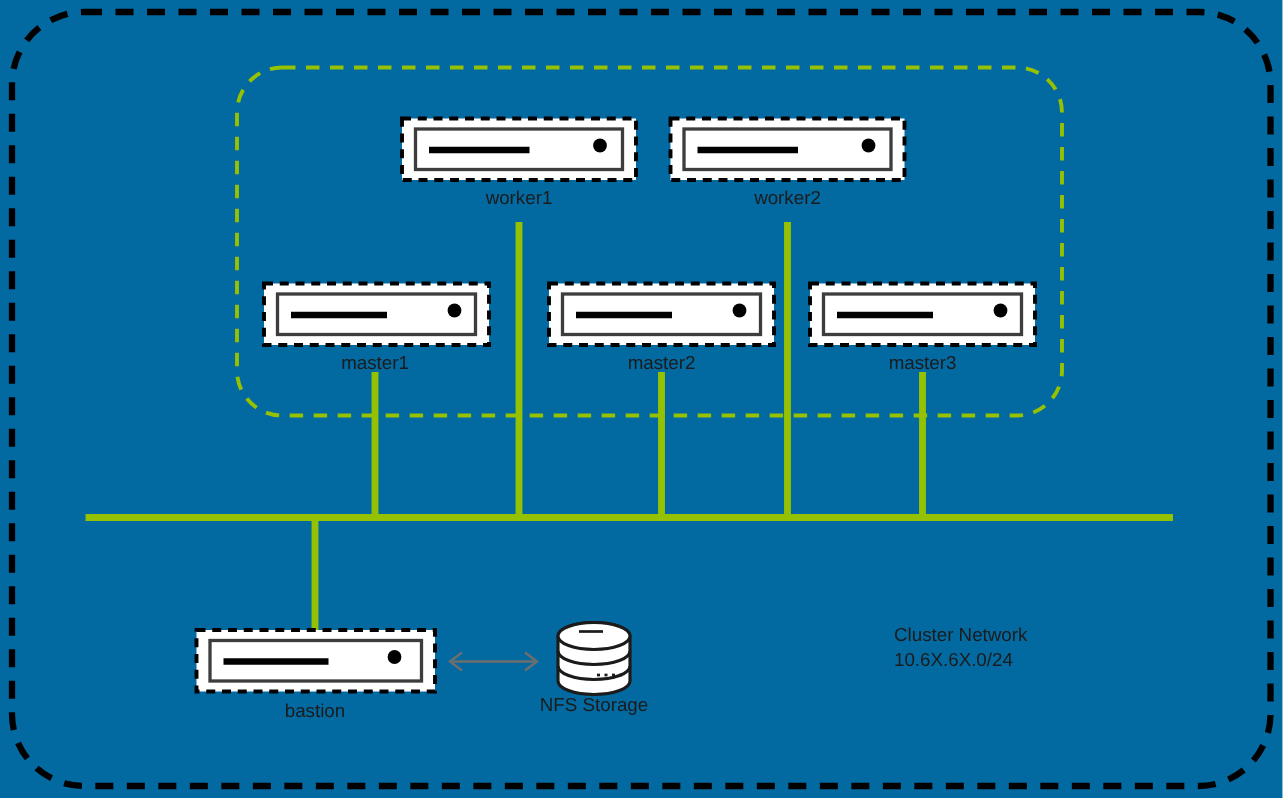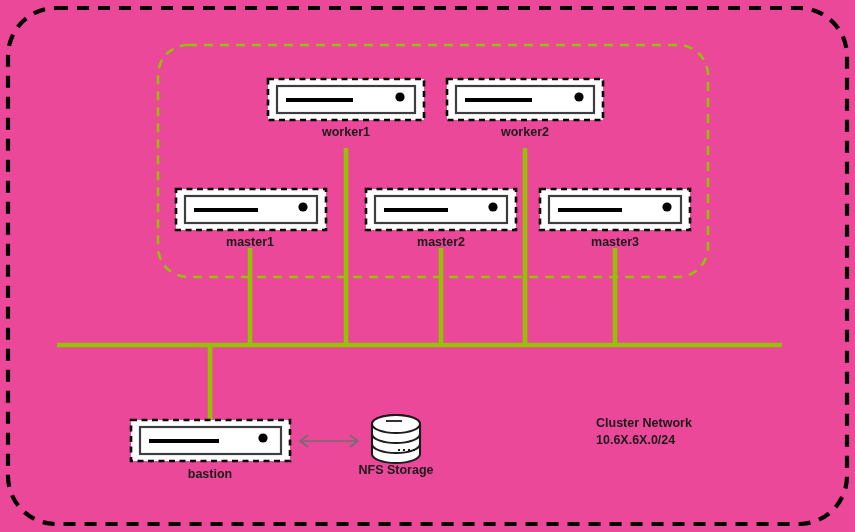--- a/index.html
+++ b/index.html
@@ -7,23 +7,22 @@
     padding: 0;
     background: #ffffff;
   }
   body {
     font-family: "Liberation Sans", sans-serif;
   }
   #canvas {
     position: relative;
     width: 855px;
     height: 532px;
-    background: #ec4899;
+    background: #0369a1;
     overflow: hidden;
-    font-weight: bold;
   }
   #diagram-svg {
     position: absolute;
     left: 0;
     top: 0;
     width: 855px;
     height: 532px;
   }
   .node-label {
     font-family: "Liberation Sans", sans-serif;

